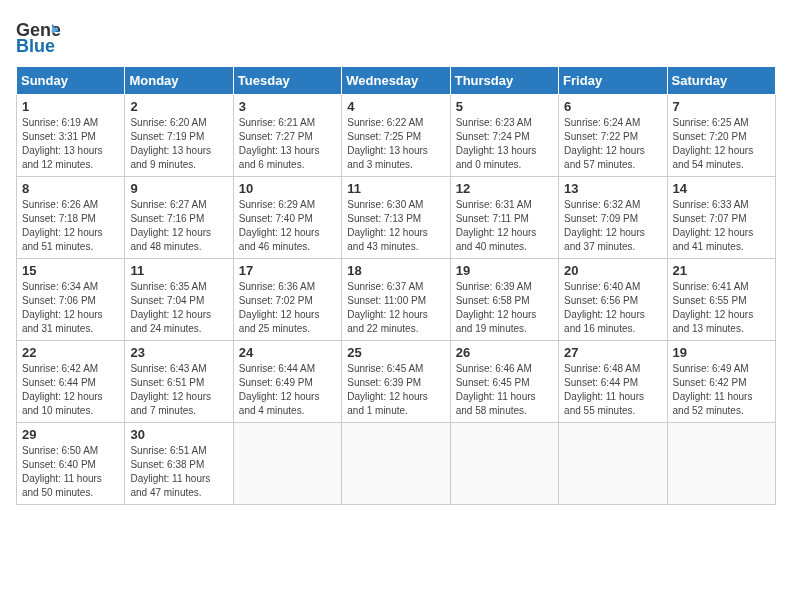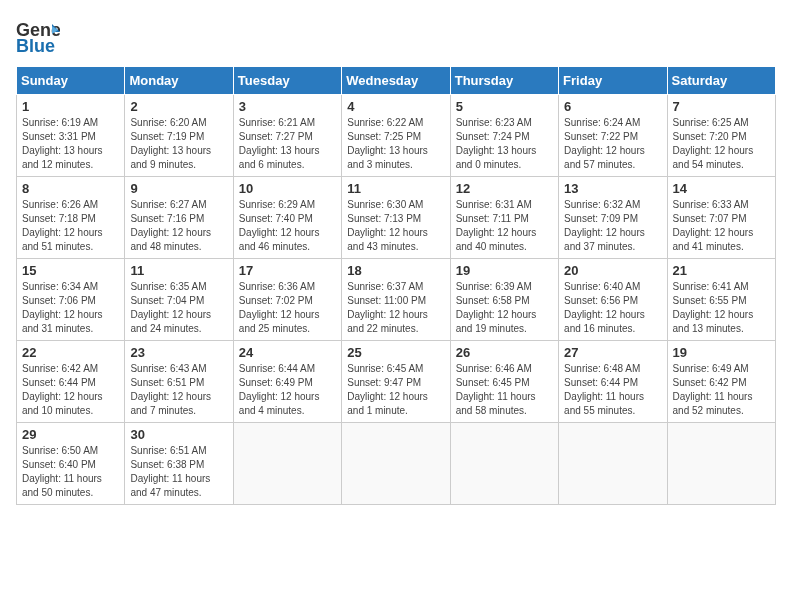--- a/index.html
+++ b/index.html
@@ -299,21 +299,21 @@
         <div class="day-info">
           <span>Sunrise: 6:44 AM</span><br>
           <span>Sunset: 6:49 PM</span><br>
           <span>Daylight: 12 hours and 4 minutes.</span>
         </div>
       </td>
         <td>
         <span class="day-num">25</span>
         <div class="day-info">
           <span>Sunrise: 6:45 AM</span><br>
-          <span>Sunset: 9:47 PM</span><br>
+          <span>Sunset: 6:39 PM</span><br>
           <span>Daylight: 12 hours and 1 minute.</span>
         </div>
       </td>
         <td>
         <span class="day-num">26</span>
         <div class="day-info">
           <span>Sunrise: 6:46 AM</span><br>
           <span>Sunset: 6:45 PM</span><br>
           <span>Daylight: 11 hours and 58 minutes.</span>
         </div>

